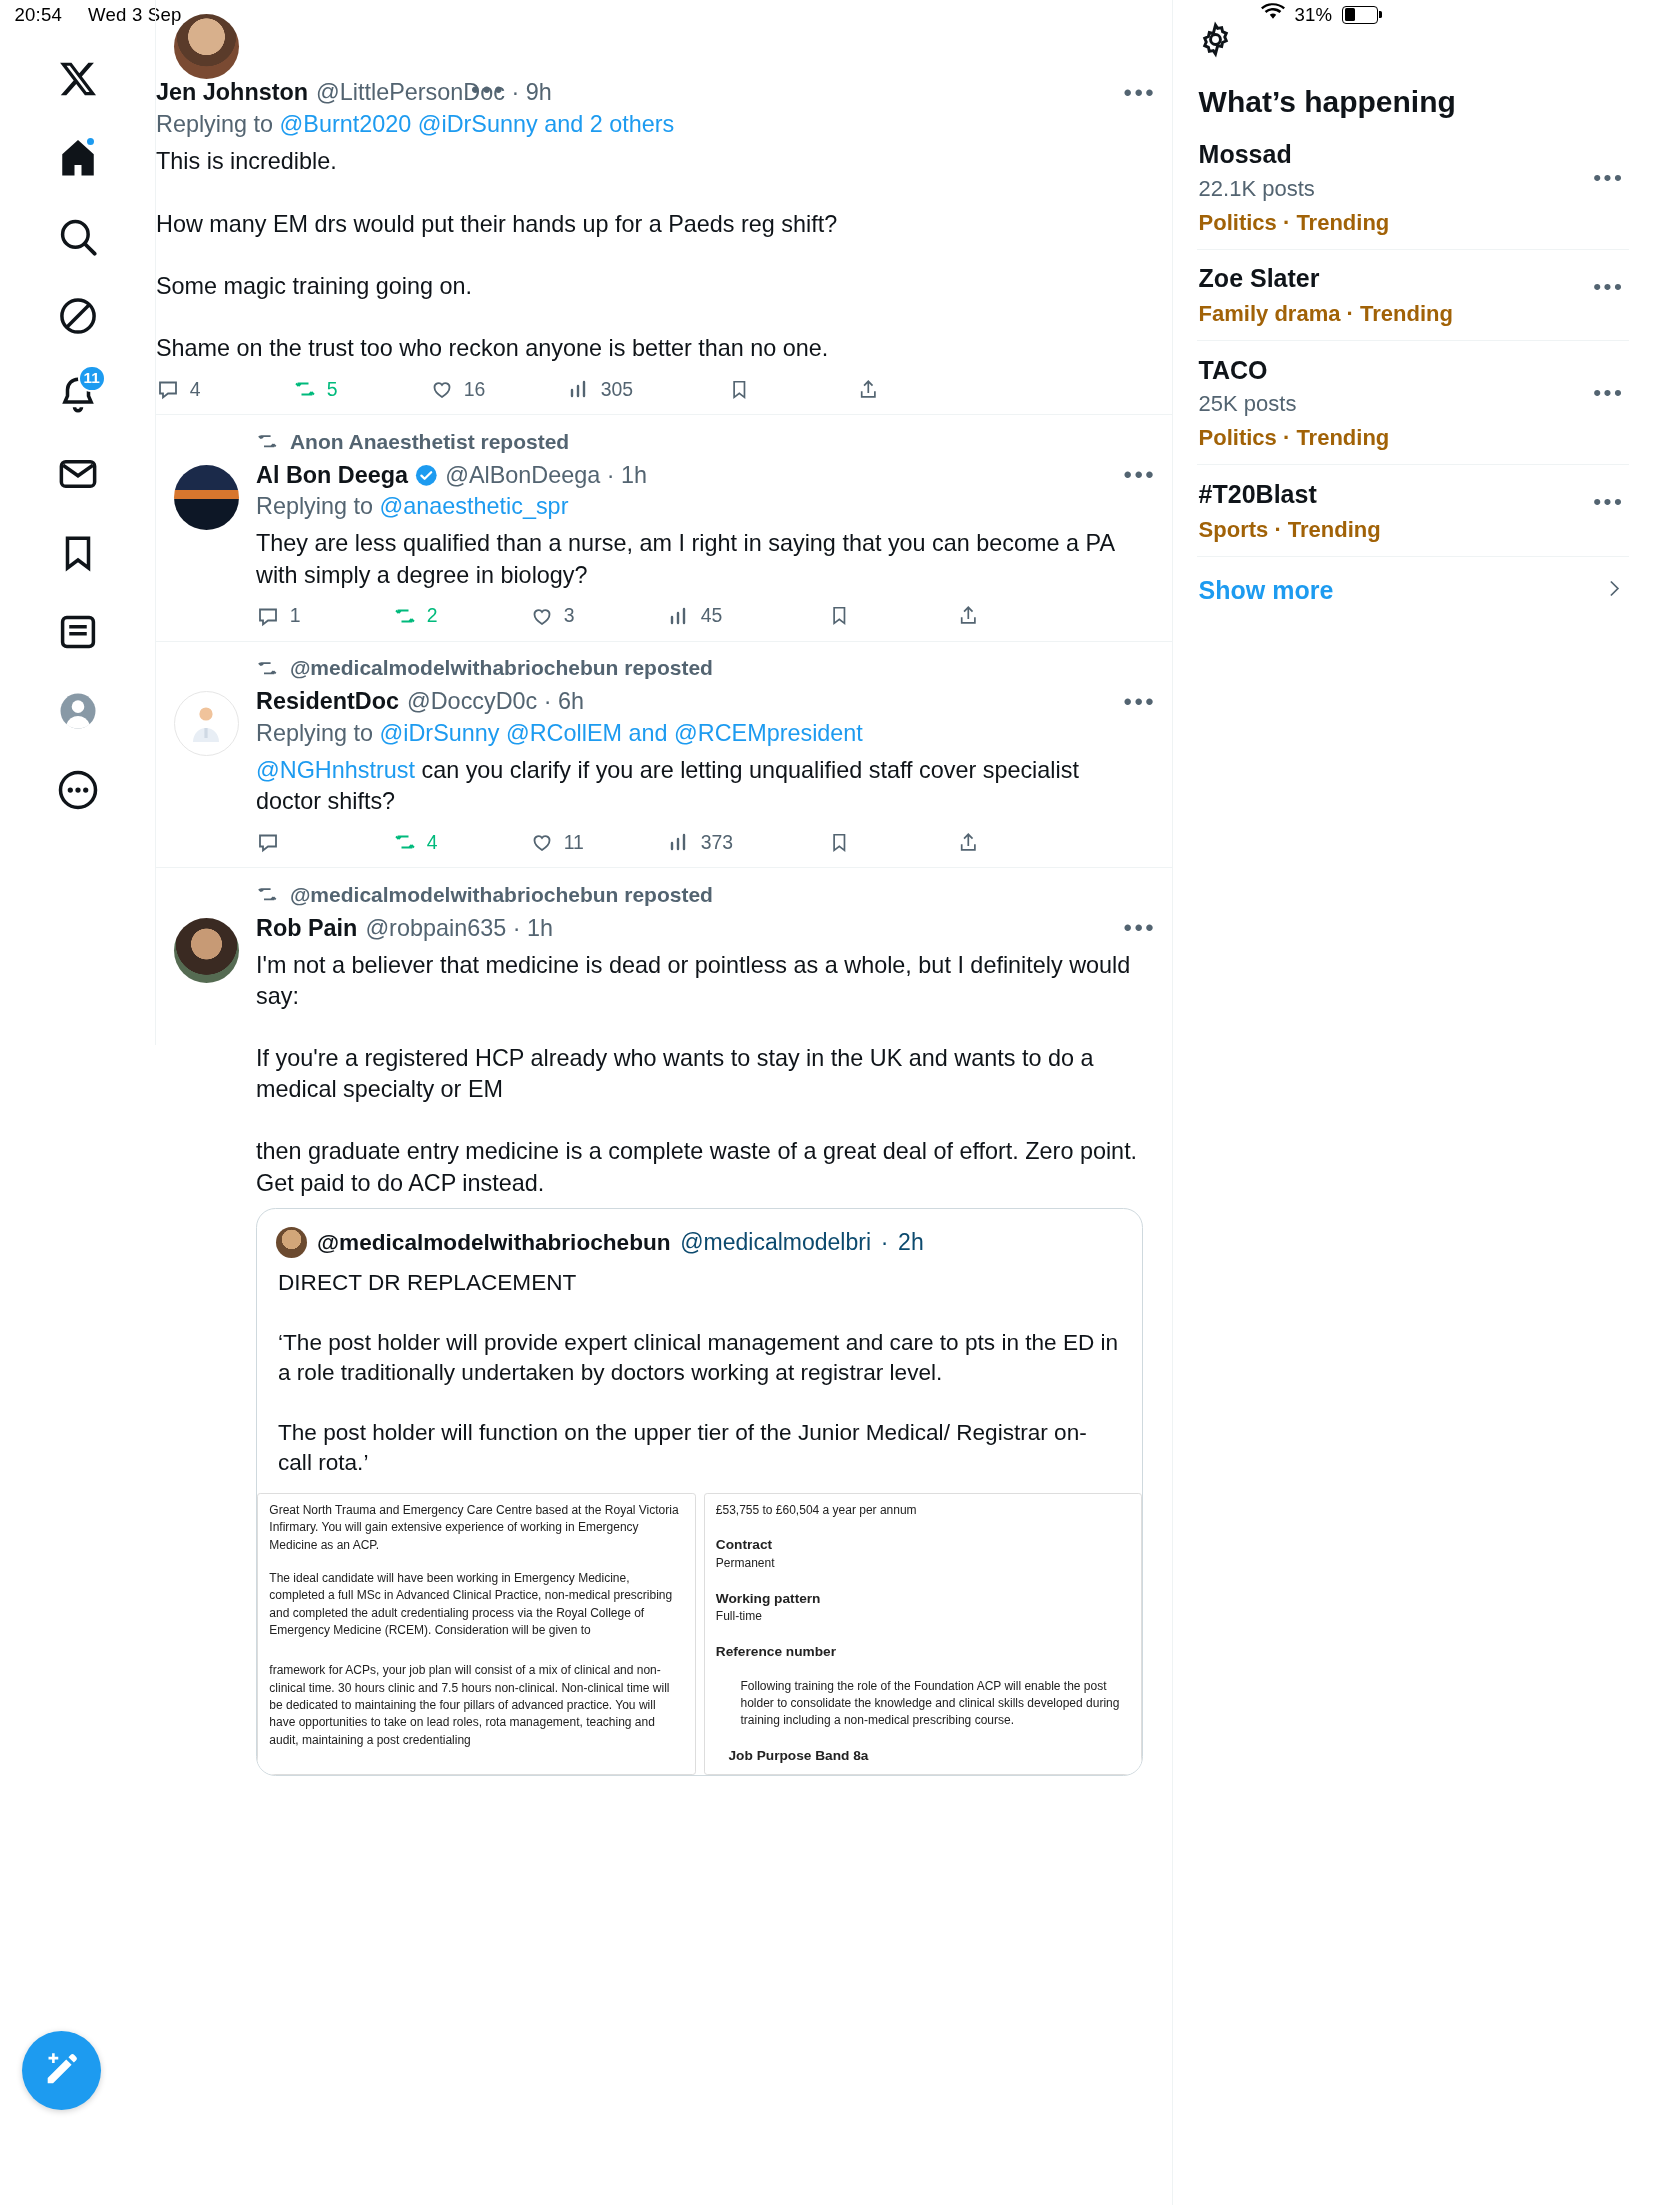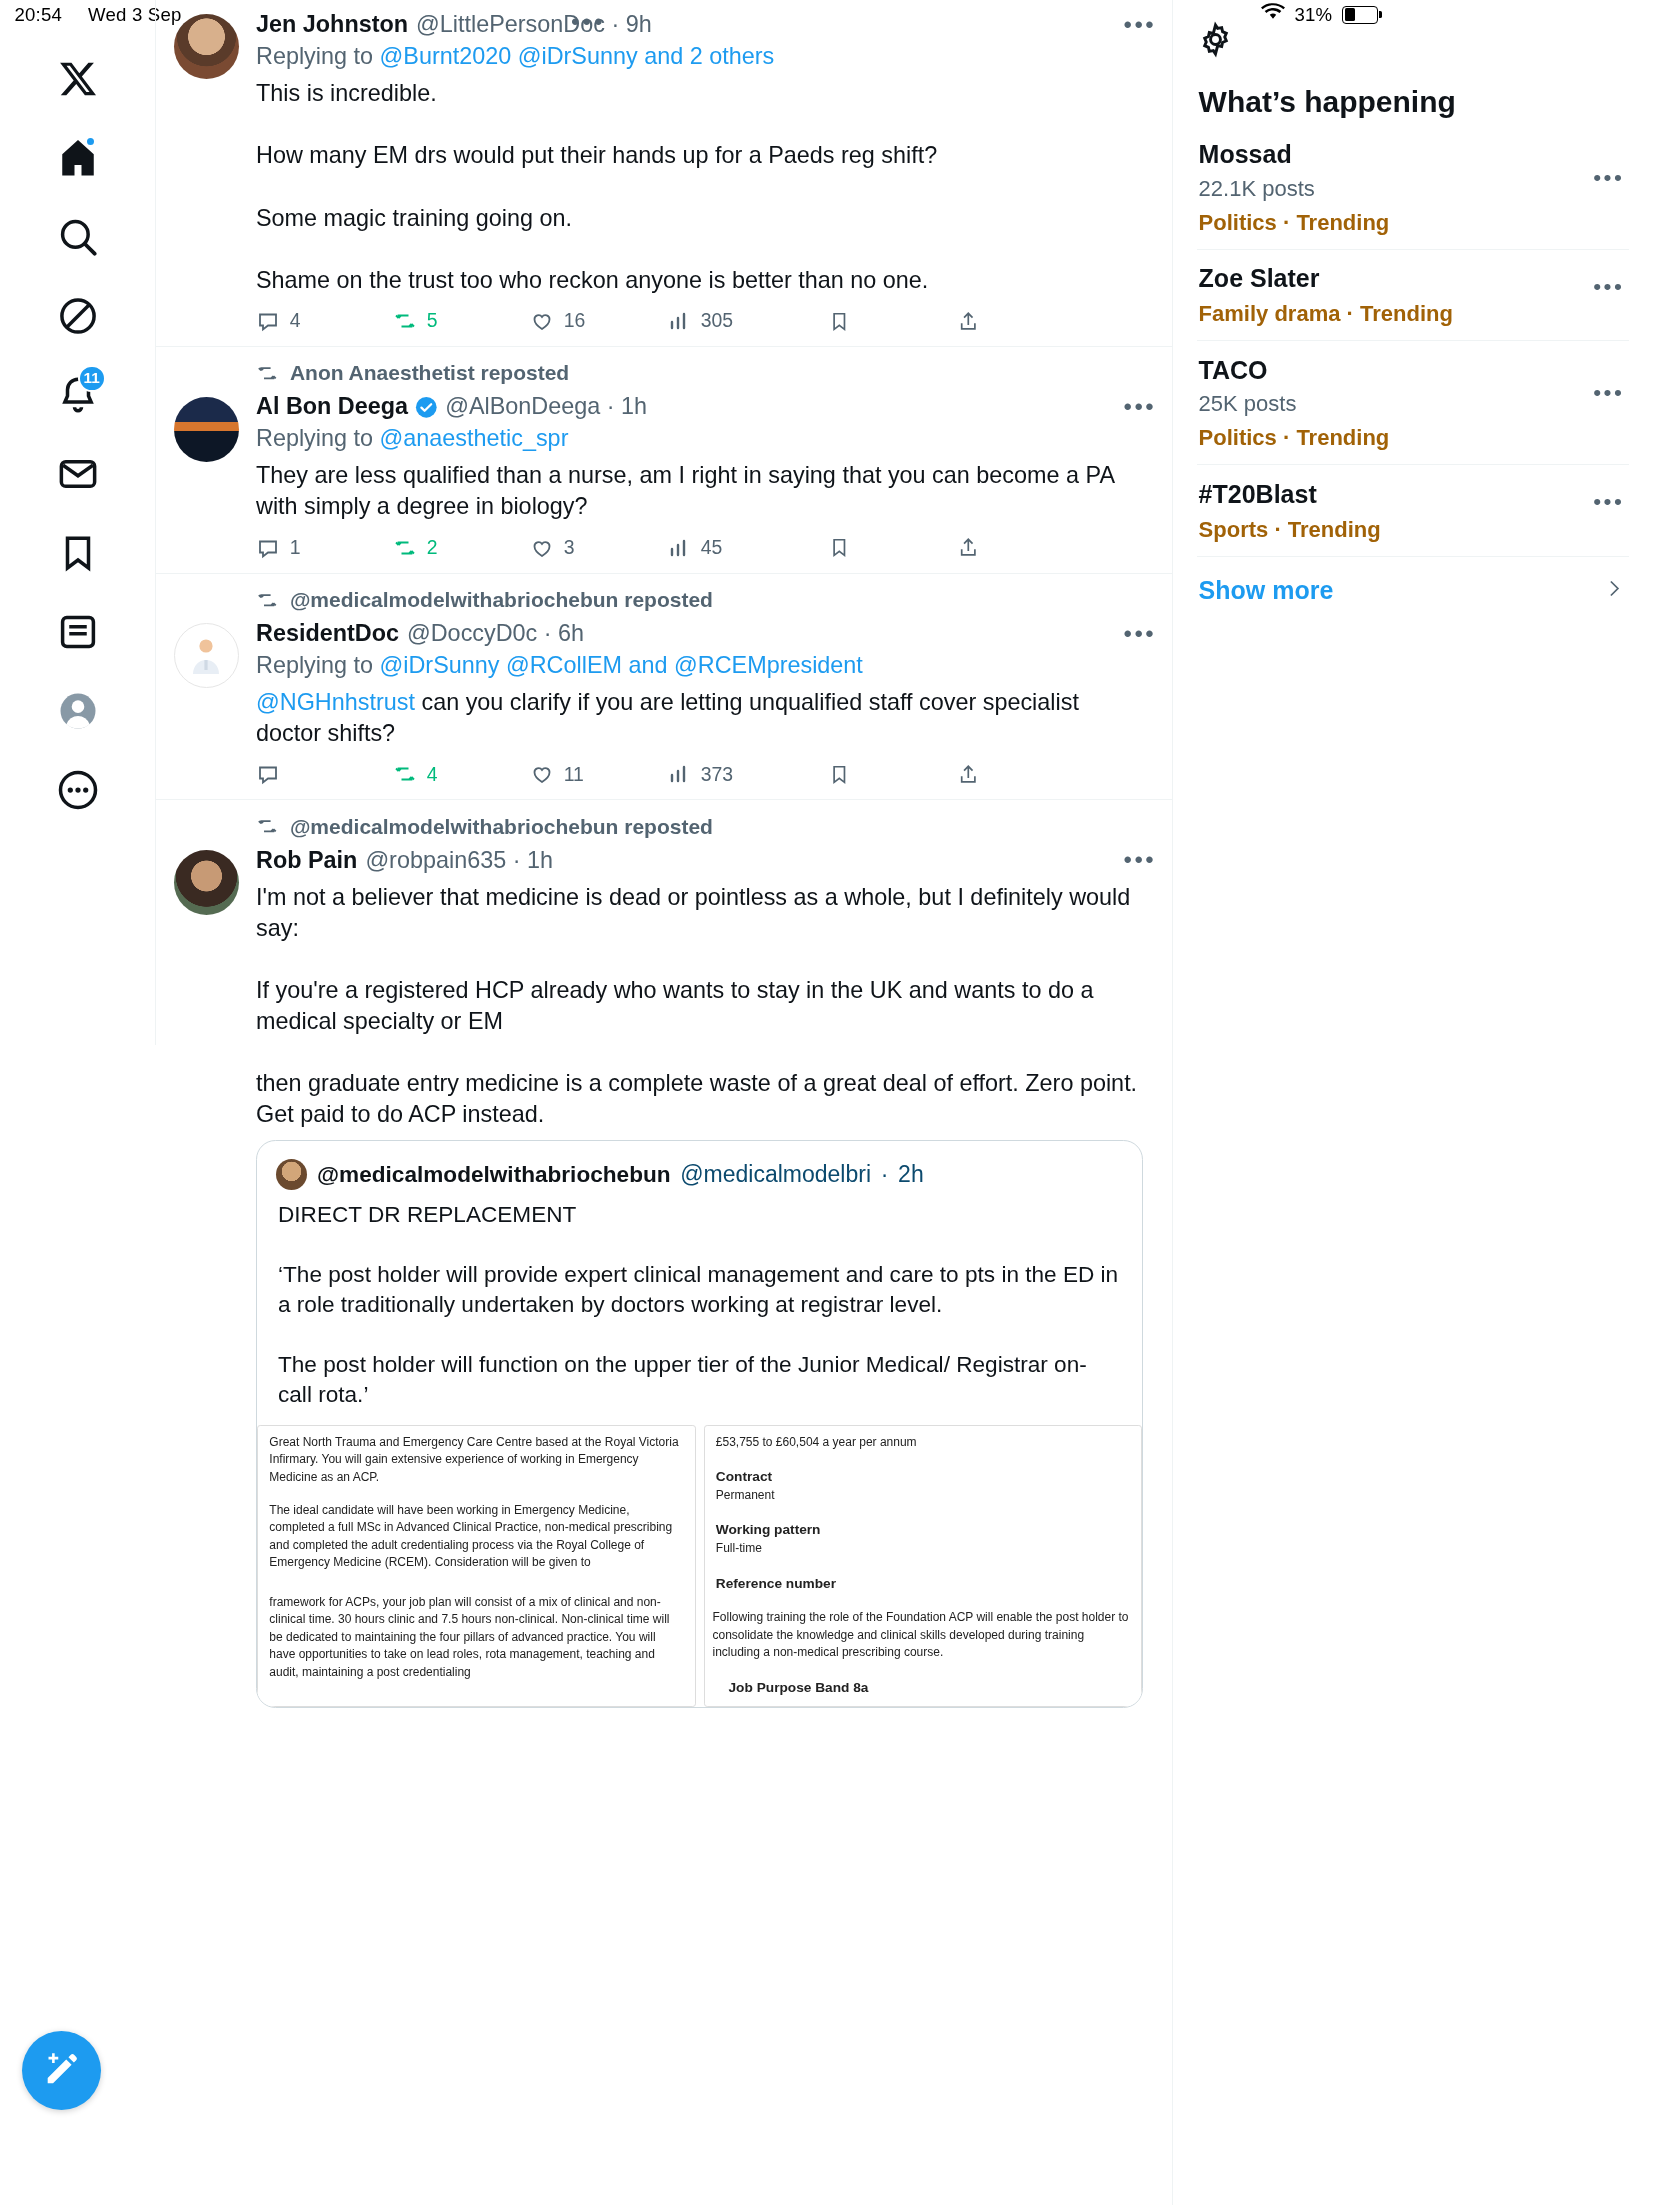--- a/index.html
+++ b/index.html
@@ -260,21 +260,21 @@
     <svg width="39" height="39" viewBox="0 0 24 24">
         <path fill="#fff" d="M3.5 17.2L14.9 5.8l3.3 3.3L6.8 20.5H3.5v-3.3zM16.3 4.4l1.3-1.3a1.6 1.6 0 012.3 0l1 1a1.6 1.6 0 010 2.3l-1.3 1.3-3.3-3.3z"></path>
         <path fill="#fff" d="M4 4.2h2.2V2h1.6v2.2H10v1.6H7.8V8H6.2V5.8H4V4.2z"></path>
       </svg>
   </span>
 </div>
 
 <div class="timeline">
 
   <div class="tweet">
-    <div class="tweet-body" style="padding-top:11.3px;">
+    <div class="tweet-body" style="padding-top:11.3px;flex-direction:column;">
       <div class="avatar-col">
         <span class="avatar" style="background:radial-gradient(circle at 50% 35%, #d8b08c 0 34%, #5a3b2a 35% 55%, #7a4a32 56% 100%);"></span>
       </div>
       <div class="content-col">
         <div class="namerow">
           <span class="dispname">Jen Johnston</span>
           <span class="handle">@LittlePersonDoc</span>
           <span class="dot-sep">·</span>
           <span class="time">9h</span>
           <span style="position:absolute;left:315px;top:-3.2px;color:#536471;font-size:24px;letter-spacing:3.2px;">•••</span>
@@ -523,21 +523,21 @@
               <div class="jobshot">Great North Trauma and Emergency Care Centre based at the Royal Victoria Infirmary. You will gain extensive experience of working in Emergency Medicine as an ACP.</div>
               <div class="jobshot">The ideal candidate will have been working in Emergency Medicine, completed a full MSc in Advanced Clinical Practice, non-medical prescribing and completed the adult credentialing process via the Royal College of Emergency Medicine (RCEM). Consideration will be given to</div>
               <div style="height:6.5px;"></div>
               <div class="jobshot">framework for ACPs, your job plan will consist of a mix of clinical and non-clinical time. 30 hours clinic and 7.5 hours non-clinical. Non-clinical time will be dedicated to maintaining the four pillars of advanced practice. You will have opportunities to take on lead roles, rota management, teaching and audit, maintaining a post credentialing</div>
             </div>
             <div style="flex:1;border:0.8px solid #ddd;border-radius:3.2px;overflow:hidden;">
               <div class="jobshot">£53,755 to £60,504 a year per annum</div>
               <div class="jobshot"><b>Contract</b><div>Permanent</div></div>
               <div class="jobshot"><b>Working pattern</b><div>Full-time</div></div>
               <div class="jobshot"><b>Reference number</b></div>
-              <div class="jobshot" style="padding-left:8px;">Following training the role of the Foundation ACP will enable the post holder to consolidate the knowledge and clinical skills developed during training including a non-medical prescribing course.</div>
+              <div class="jobshot" style="padding-left:36px;">Following training the role of the Foundation ACP will enable the post holder to consolidate the knowledge and clinical skills developed during training including a non-medical prescribing course.</div>
               <div class="jobshot" style="padding-left:24px;"><b>Job Purpose Band 8a</b></div>
             </div>
           </div>
         </div>
       </div>
     </div>
   </div>
 </div>
 
 <div class="rightcol">

